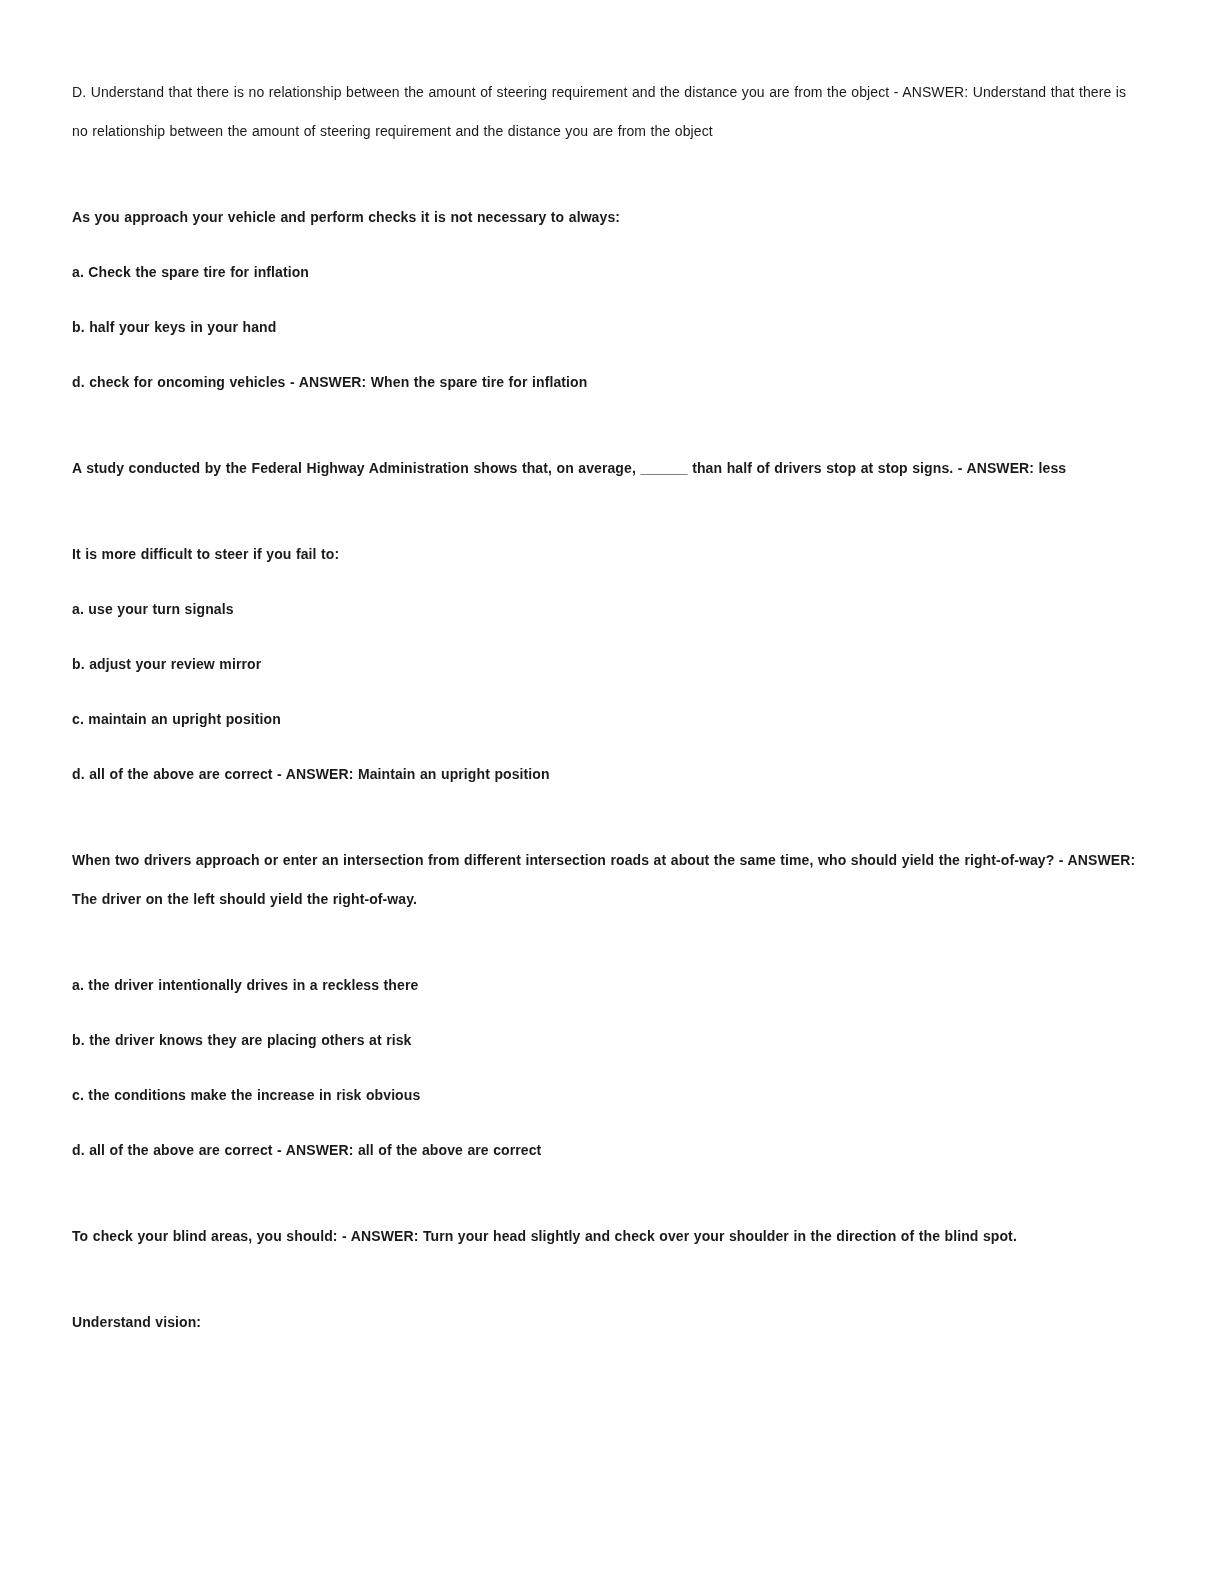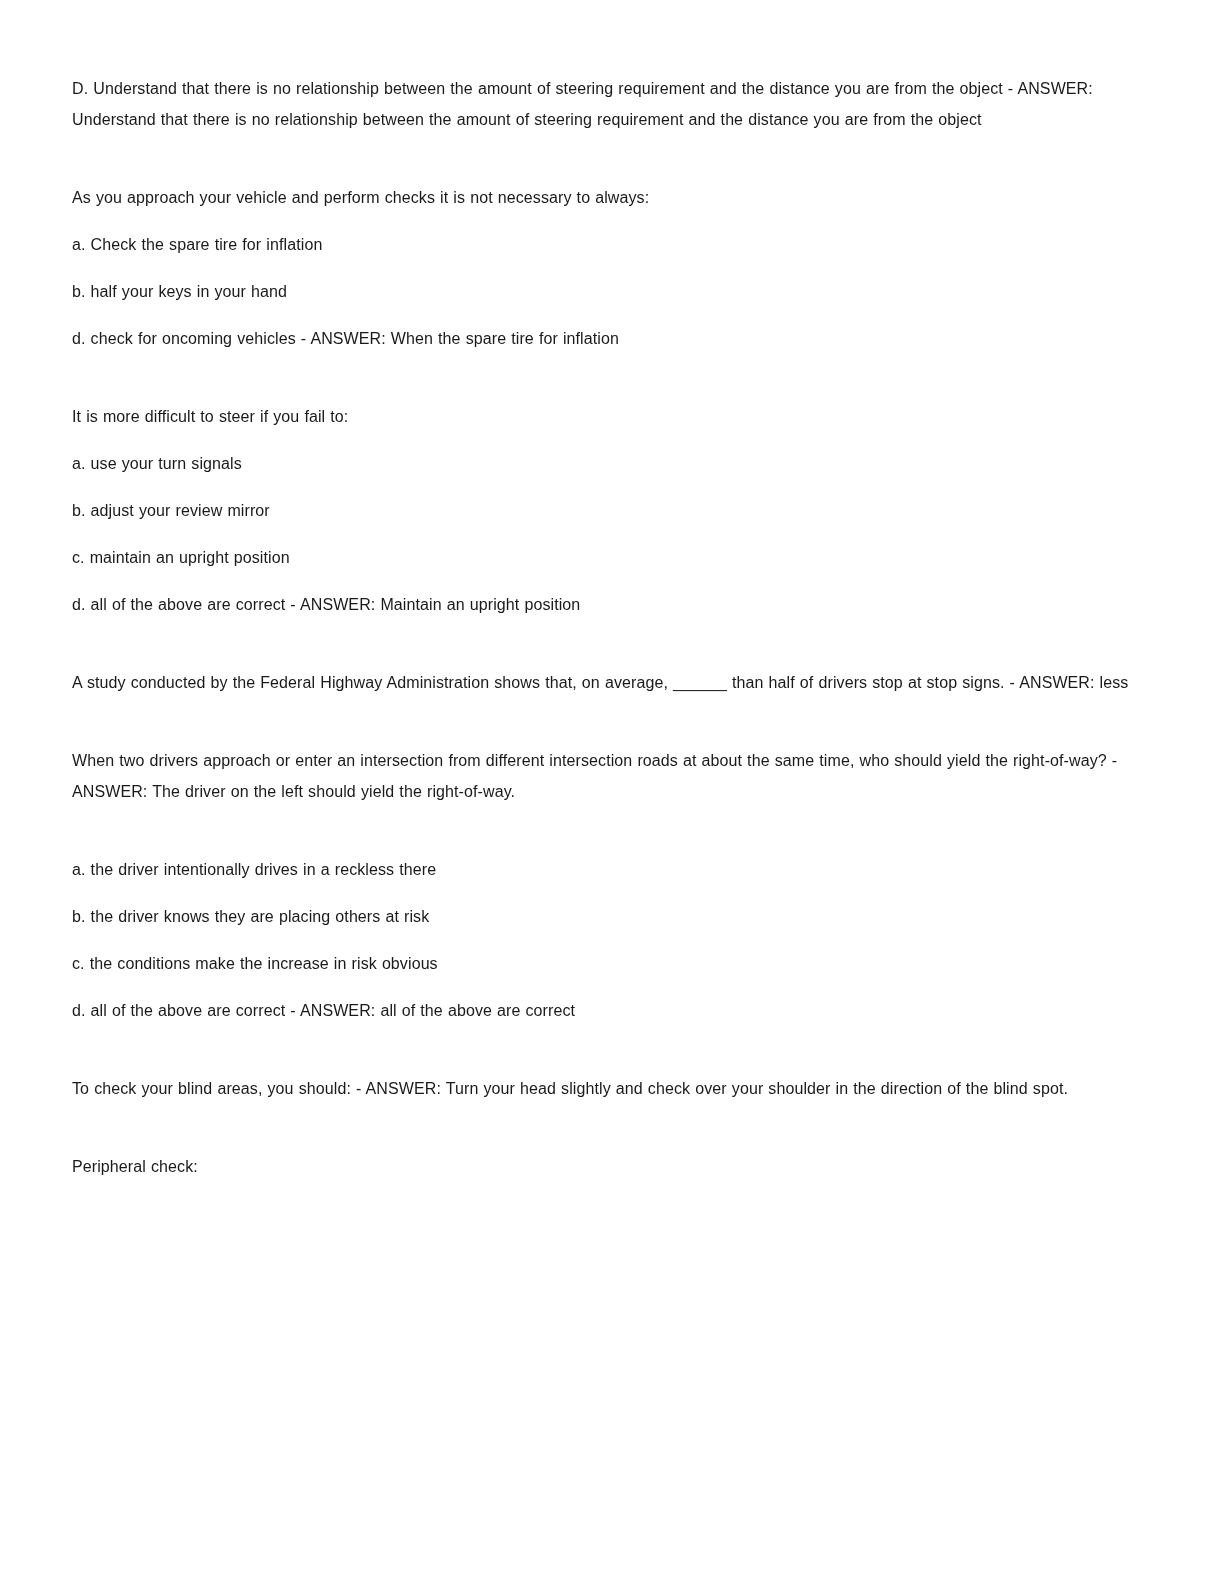--- a/index.html
+++ b/index.html
@@ -17,69 +17,70 @@
   .page {
     box-sizing: border-box;
     width: 1224px;
     min-height: 1584px;
     padding: 73px 80px 40px 72px;
     background: #ffffff;
     overflow: hidden;
   }
   .para {
     margin: 0 0 16px 0;
-    font-size: 16px;
-    line-height: 31px;
+    font-size: 14px;
+    line-height: 39px;
     letter-spacing: 0.1px;
     word-spacing: 0.5px;
   }
   .block + .block {
     margin-top: 47px;
+    font-weight: bold;
   }
 </style>
 </head>
 <body>
 
 <div class="page">
 
   <section class="block">
     <p class="para">D. Understand that there is no relationship between the amount of steering requirement and the distance you are from the object - ANSWER: Understand that there is no relationship between the amount of steering requirement and the distance you are from the object</p>
   </section>
 
   <section class="block">
     <p class="para">As you approach your vehicle and perform checks it is not necessary to always:</p>
     <p class="para">a. Check the spare tire for inflation</p>
     <p class="para">b. half your keys in your hand</p>
     <p class="para">d. check for oncoming vehicles - ANSWER: When the spare tire for inflation</p>
   </section>
 
   <section class="block">
+    <p class="para">A study conducted by the Federal Highway Administration shows that, on average, ______ than half of drivers stop at stop signs. - ANSWER: less</p>
+  </section>
+
+  <section class="block">
     <p class="para">It is more difficult to steer if you fail to:</p>
     <p class="para">a. use your turn signals</p>
     <p class="para">b. adjust your review mirror</p>
     <p class="para">c. maintain an upright position</p>
     <p class="para">d. all of the above are correct - ANSWER: Maintain an upright position</p>
-  </section>
-
-  <section class="block">
-    <p class="para">A study conducted by the Federal Highway Administration shows that, on average, ______ than half of drivers stop at stop signs. - ANSWER: less</p>
   </section>
 
   <section class="block">
     <p class="para">When two drivers approach or enter an intersection from different intersection roads at about the same time, who should yield the right-of-way? - ANSWER: The driver on the left should yield the right-of-way.</p>
   </section>
 
   <section class="block">
     <p class="para">a. the driver intentionally drives in a reckless there</p>
     <p class="para">b. the driver knows they are placing others at risk</p>
     <p class="para">c. the conditions make the increase in risk obvious</p>
     <p class="para">d. all of the above are correct - ANSWER: all of the above are correct</p>
   </section>
 
   <section class="block">
     <p class="para">To check your blind areas, you should: - ANSWER: Turn your head slightly and check over your shoulder in the direction of the blind spot.</p>
   </section>
 
   <section class="block">
-    <p class="para">Peripheral check:</p>
+    <p class="para">Understand vision:</p>
   </section>
 
 </div>
 
 </body></html>

